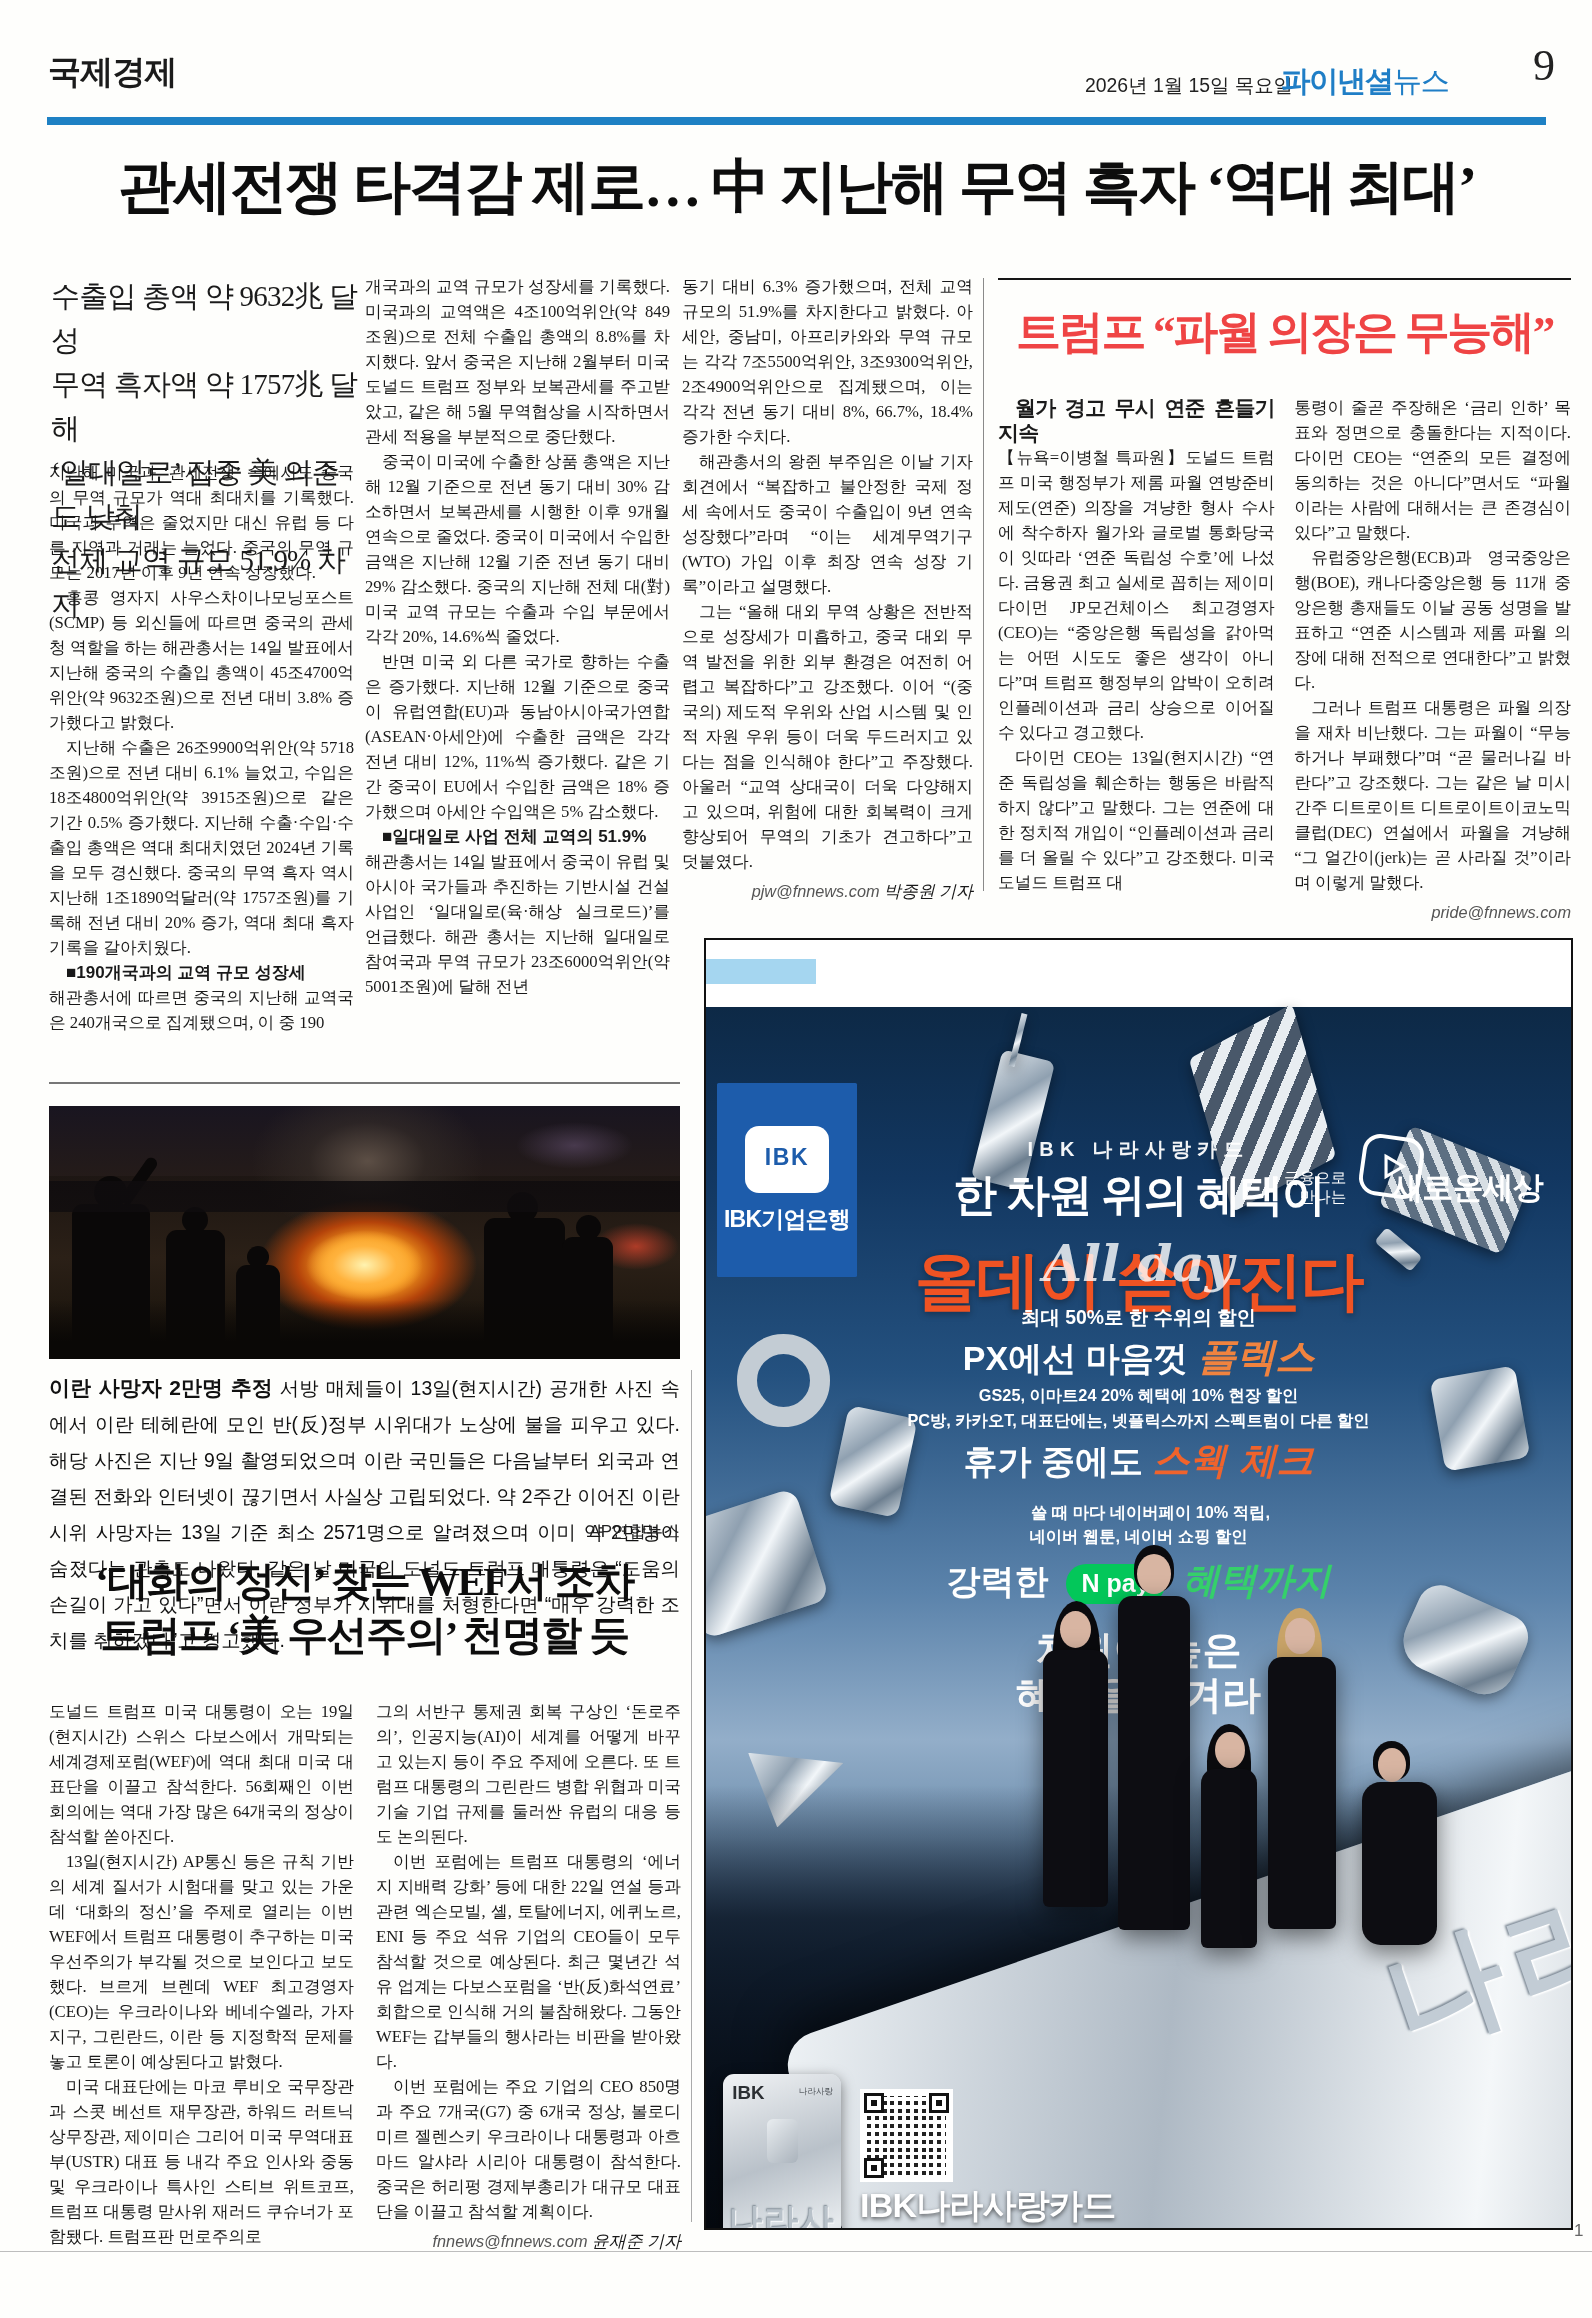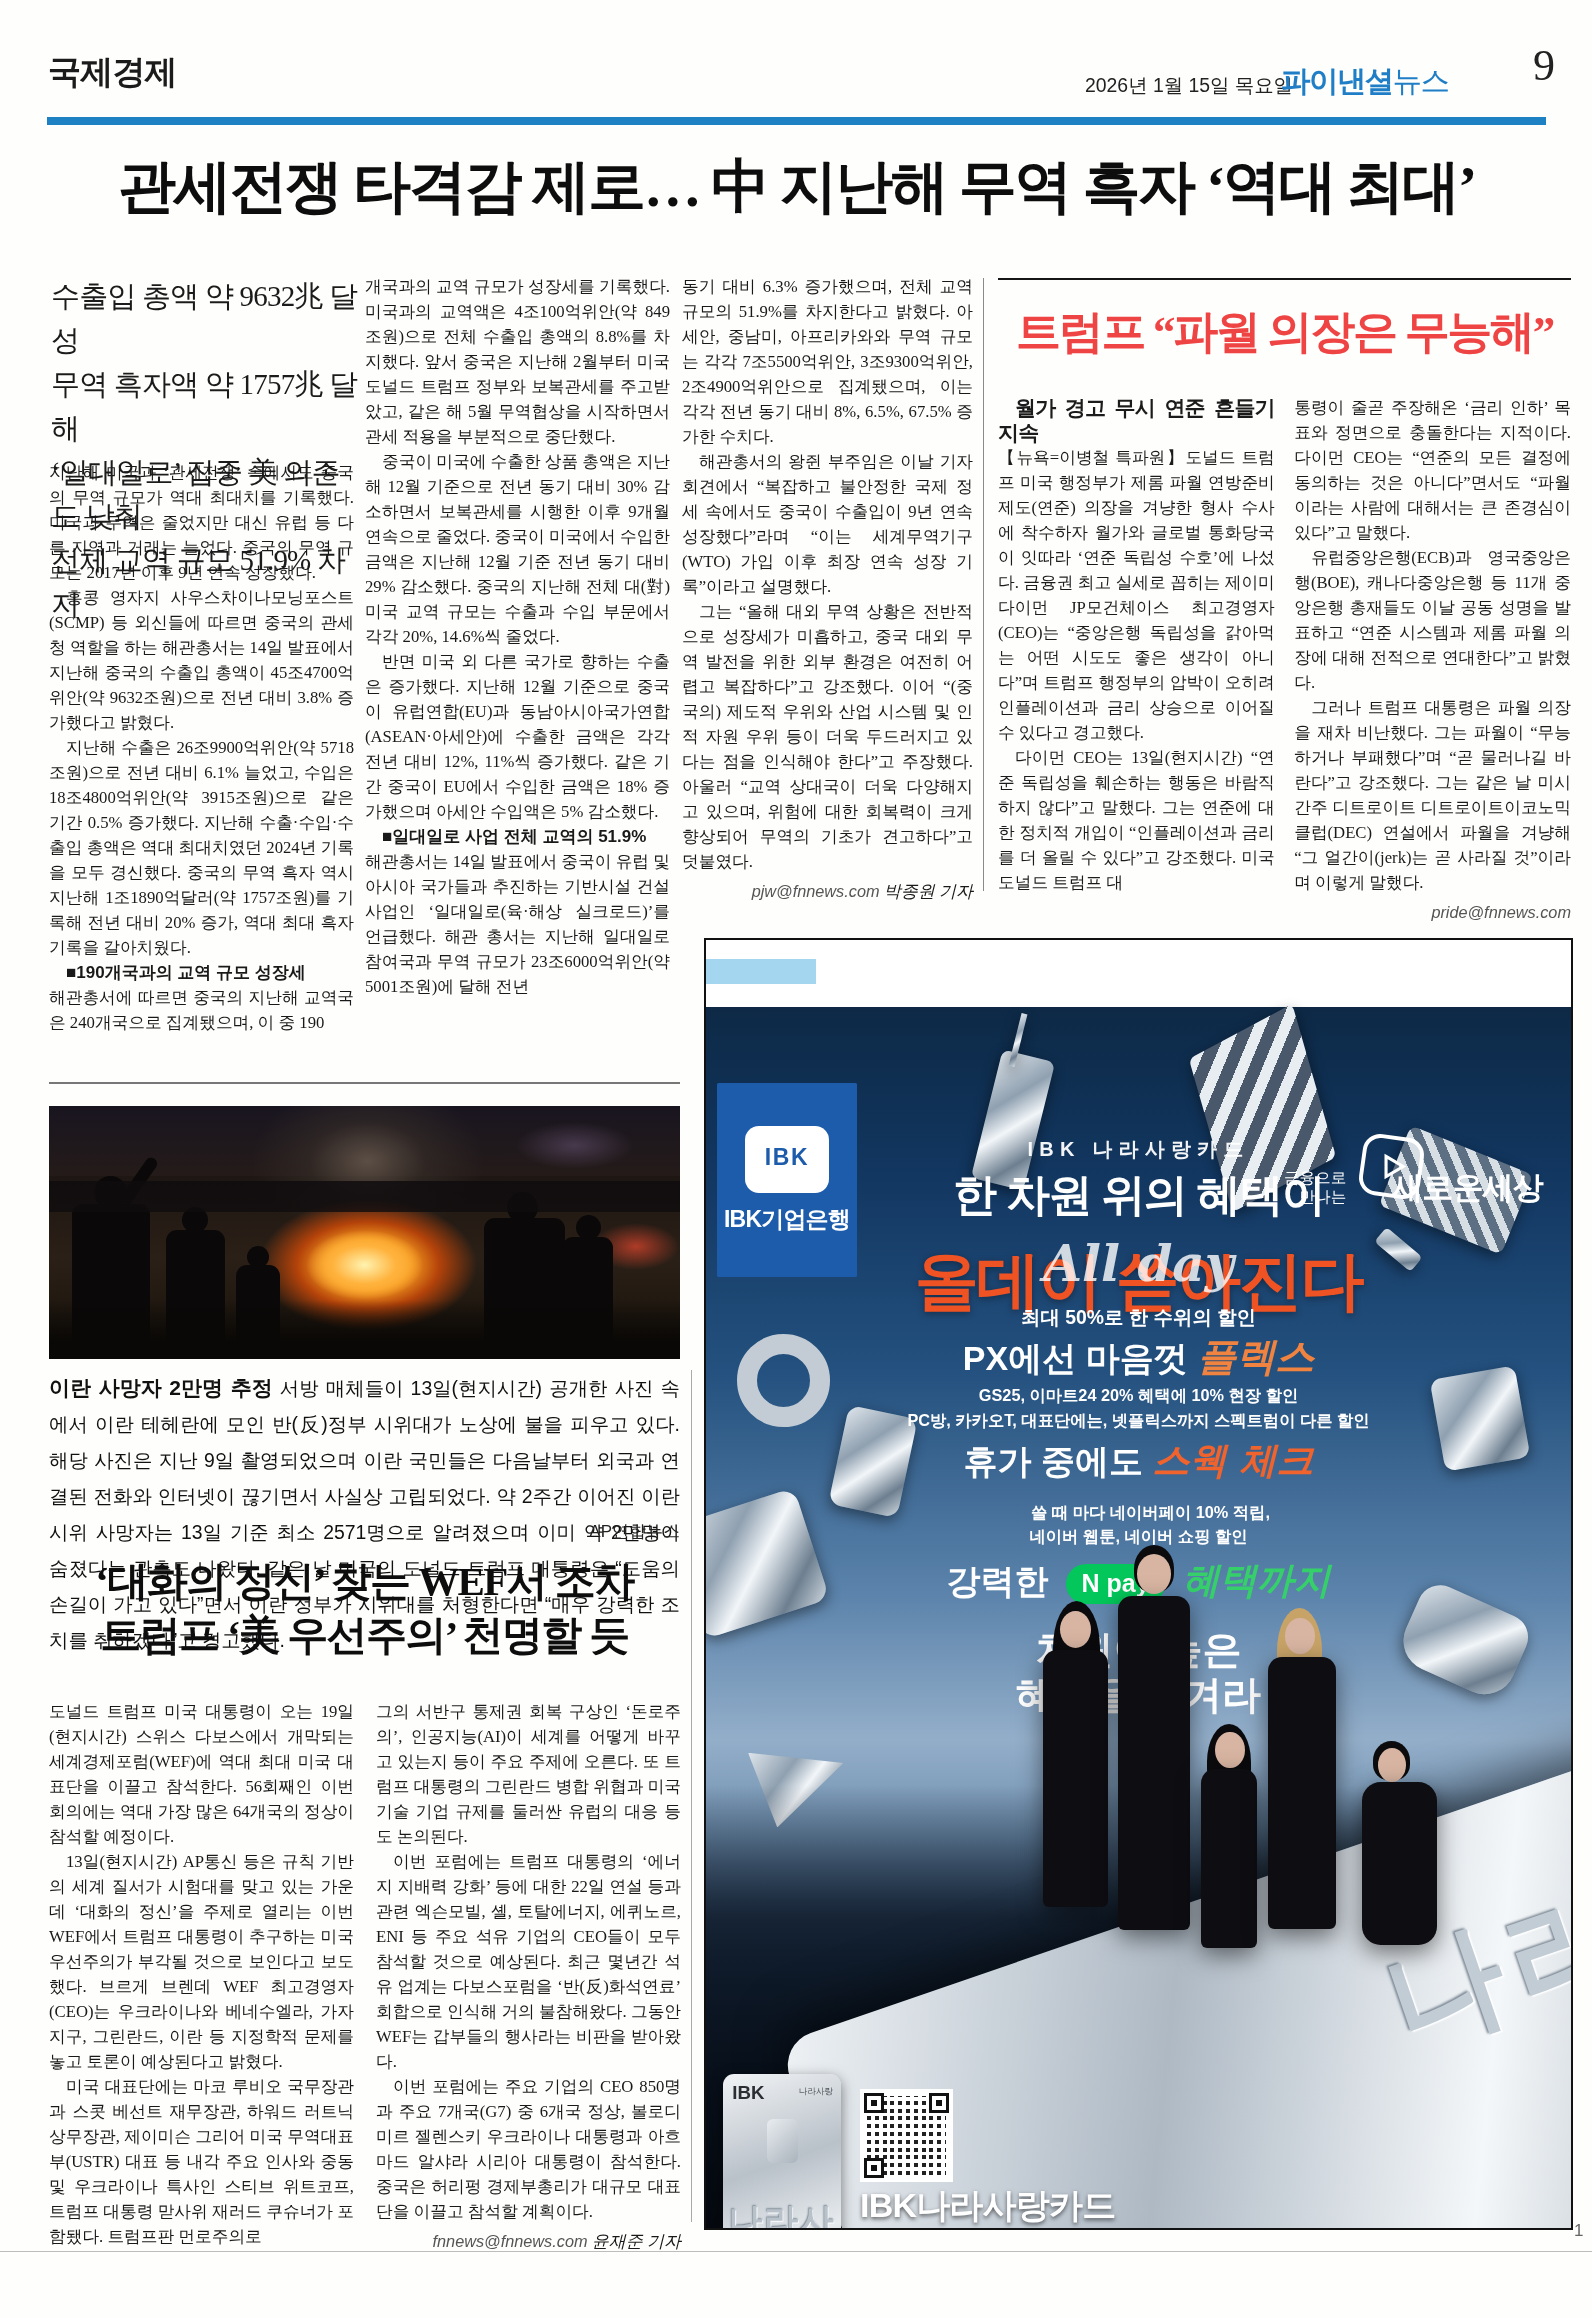--- a/index.html
+++ b/index.html
@@ -123,21 +123,21 @@
 
   <div class="bodycol" style="left:365px;top:274px;width:305px;">
     <p class="noind">개국과의 교역 규모가 성장세를 기록했다. 미국과의 교역액은 4조100억위안(약 849조원)으로 전체 수출입 총액의 8.8%를 차지했다. 앞서 중국은 지난해 2월부터 미국 도널드 트럼프 정부와 보복관세를 주고받았고, 같은 해 5월 무역협상을 시작하면서 관세 적용을 부분적으로 중단했다.</p>
     <p>중국이 미국에 수출한 상품 총액은 지난해 12월 기준으로 전년 동기 대비 30% 감소하면서 보복관세를 시행한 이후 9개월 연속으로 줄었다. 중국이 미국에서 수입한 금액은 지난해 12월 기준 전년 동기 대비 29% 감소했다. 중국의 지난해 전체 대(對)미국 교역 규모는 수출과 수입 부문에서 각각 20%, 14.6%씩 줄었다.</p>
     <p>반면 미국 외 다른 국가로 향하는 수출은 증가했다. 지난해 12월 기준으로 중국이 유럽연합(EU)과 동남아시아국가연합(ASEAN·아세안)에 수출한 금액은 각각 전년 대비 12%, 11%씩 증가했다. 같은 기간 중국이 EU에서 수입한 금액은 18% 증가했으며 아세안 수입액은 5% 감소했다.</p>
     <p class="sechead">■일대일로 사업 전체 교역의 51.9%</p>
     <p class="noind">해관총서는 14일 발표에서 중국이 유럽 및 아시아 국가들과 추진하는 기반시설 건설 사업인 ‘일대일로(육·해상 실크로드)’를 언급했다. 해관 총서는 지난해 일대일로 참여국과 무역 규모가 23조6000억위안(약 5001조원)에 달해 전년</p>
   </div>
 
   <div class="bodycol" style="left:682px;top:274px;width:291px;">
-    <p class="noind">동기 대비 6.3% 증가했으며, 전체 교역 규모의 51.9%를 차지한다고 밝혔다. 아세안, 중남미, 아프리카와와 무역 규모는 각각 7조5500억위안, 3조9300억위안, 2조4900억위안으로 집계됐으며, 이는 각각 전년 동기 대비 8%, 6.5%, 67.5% 증가한 수치다.</p>
+    <p class="noind">동기 대비 6.3% 증가했으며, 전체 교역 규모의 51.9%를 차지한다고 밝혔다. 아세안, 중남미, 아프리카와와 무역 규모는 각각 7조5500억위안, 3조9300억위안, 2조4900억위안으로 집계됐으며, 이는 각각 전년 동기 대비 8%, 66.7%, 18.4% 증가한 수치다.</p>
     <p>해관총서의 왕쥔 부주임은 이날 기자회견에서 “복잡하고 불안정한 국제 정세 속에서도 중국이 수출입이 9년 연속 성장했다”라며 “이는 세계무역기구(WTO) 가입 이후 최장 연속 성장 기록”이라고 설명했다.</p>
     <p>그는 “올해 대외 무역 상황은 전반적으로 성장세가 미흡하고, 중국 대외 무역 발전을 위한 외부 환경은 여전히 어렵고 복잡하다”고 강조했다. 이어 “(중국의) 제도적 우위와 산업 시스템 및 인적 자원 우위 등이 더욱 두드러지고 있다는 점을 인식해야 한다”고 주장했다. 아울러 “교역 상대국이 더욱 다양해지고 있으며, 위험에 대한 회복력이 크게 향상되어 무역의 기초가 견고하다”고 덧붙였다.</p>
     <div class="byline">
       <span class="em">pjw@fnnews.com</span>
       <span>박종원 기자</span>
     </div>
   </div>
 
   <div class="abs vdiv" style="left:983px;top:278px;height:613px;"></div>
   <div class="abs hrule" style="left:49px;top:1082px;width:631px;"></div>
@@ -204,21 +204,21 @@
     <span>서방 매체들이 13일(현지시간) 공개한 사진 속에서 이란 테헤란에 모인 반(反)정부 시위대가 노상에 불을 피우고 있다. 해당 사진은 지난 9일 촬영되었으며 이란 국민들은 다음날부터 외국과 연결된 전화와 인터넷이 끊기면서 사실상 고립되었다. 약 2주간 이어진 이란 시위 사망자는 13일 기준 최소 2571명으로 알려졌으며 이미 약 2만명이 숨졌다는 관측도 나왔다. 같은 날 미국의 도널드 트럼프 대통령은 “도움의 손길이 가고 있다”면서 이란 정부가 시위대를 처형한다면 “매우 강력한 조치를 취하겠다”고 경고했다.</span>
     <span class="credit">AP연합뉴스</span>
   </div>
 
   <div class="abs vdiv" style="left:691px;top:1370px;height:852px;background:#aaa;"></div>
 
   <div class="abs wef-h" style="top:1554px;">‘대화의 정신’ 찾는 WEF서 조차</div>
   <div class="abs wef-h" style="top:1608px;">트럼프 ‘美 우선주의’ 천명할 듯</div>
 
   <div class="bodycol" style="left:49px;top:1699px;width:305px;">
-    <p class="noind">도널드 트럼프 미국 대통령이 오는 19일(현지시간) 스위스 다보스에서 개막되는 세계경제포럼(WEF)에 역대 최대 미국 대표단을 이끌고 참석한다. 56회째인 이번 회의에는 역대 가장 많은 64개국의 정상이 참석할 예정이다.</p>
+    <p class="noind">도널드 트럼프 미국 대통령이 오는 19일(현지시간) 스위스 다보스에서 개막되는 세계경제포럼(WEF)에 역대 최대 미국 대표단을 이끌고 참석한다. 56회째인 이번 회의에는 역대 가장 많은 64개국의 정상이 참석할 쏟아진다.</p>
     <p>13일(현지시간) AP통신 등은 규칙 기반의 세계 질서가 시험대를 맞고 있는 가운데 ‘대화의 정신’을 주제로 열리는 이번 WEF에서 트럼프 대통령이 추구하는 미국 우선주의가 부각될 것으로 보인다고 보도했다. 브르게 브렌데 WEF 최고경영자(CEO)는 우크라이나와 베네수엘라, 가자지구, 그린란드, 이란 등 지정학적 문제를 놓고 토론이 예상된다고 밝혔다.</p>
     <p>미국 대표단에는 마코 루비오 국무장관과 스콧 베선트 재무장관, 하워드 러트닉 상무장관, 제이미슨 그리어 미국 무역대표부(USTR) 대표 등 내각 주요 인사와 중동 및 우크라이나 특사인 스티브 위트코프, 트럼프 대통령 맏사위 재러드 쿠슈너가 포함됐다. 트럼프판 먼로주의로</p>
   </div>
   <div class="bodycol" style="left:376px;top:1699px;width:305px;">
     <p class="noind">그의 서반구 통제권 회복 구상인 ‘돈로주의’, 인공지능(AI)이 세계를 어떻게 바꾸고 있는지 등이 주요 주제에 오른다. 또 트럼프 대통령의 그린란드 병합 위협과 미국 기술 기업 규제를 둘러싼 유럽의 대응 등도 논의된다.</p>
     <p>이번 포럼에는 트럼프 대통령의 ‘에너지 지배력 강화’ 등에 대한 22일 연설 등과 관련 엑슨모빌, 셸, 토탈에너지, 에퀴노르, ENI 등 주요 석유 기업의 CEO들이 모두 참석할 것으로 예상된다. 최근 몇년간 석유 업계는 다보스포럼을 ‘반(反)화석연료’ 회합으로 인식해 거의 불참해왔다. 그동안 WEF는 갑부들의 행사라는 비판을 받아왔다.</p>
     <p>이번 포럼에는 주요 기업의 CEO 850명과 주요 7개국(G7) 중 6개국 정상, 볼로디미르 젤렌스키 우크라이나 대통령과 아흐마드 알샤라 시리아 대통령이 참석한다. 중국은 허리펑 경제부총리가 대규모 대표단을 이끌고 참석할 계획이다.</p>
     <div class="byline">
       <span class="em">fnnews@fnnews.com</span>
       <span>윤재준 기자</span>

